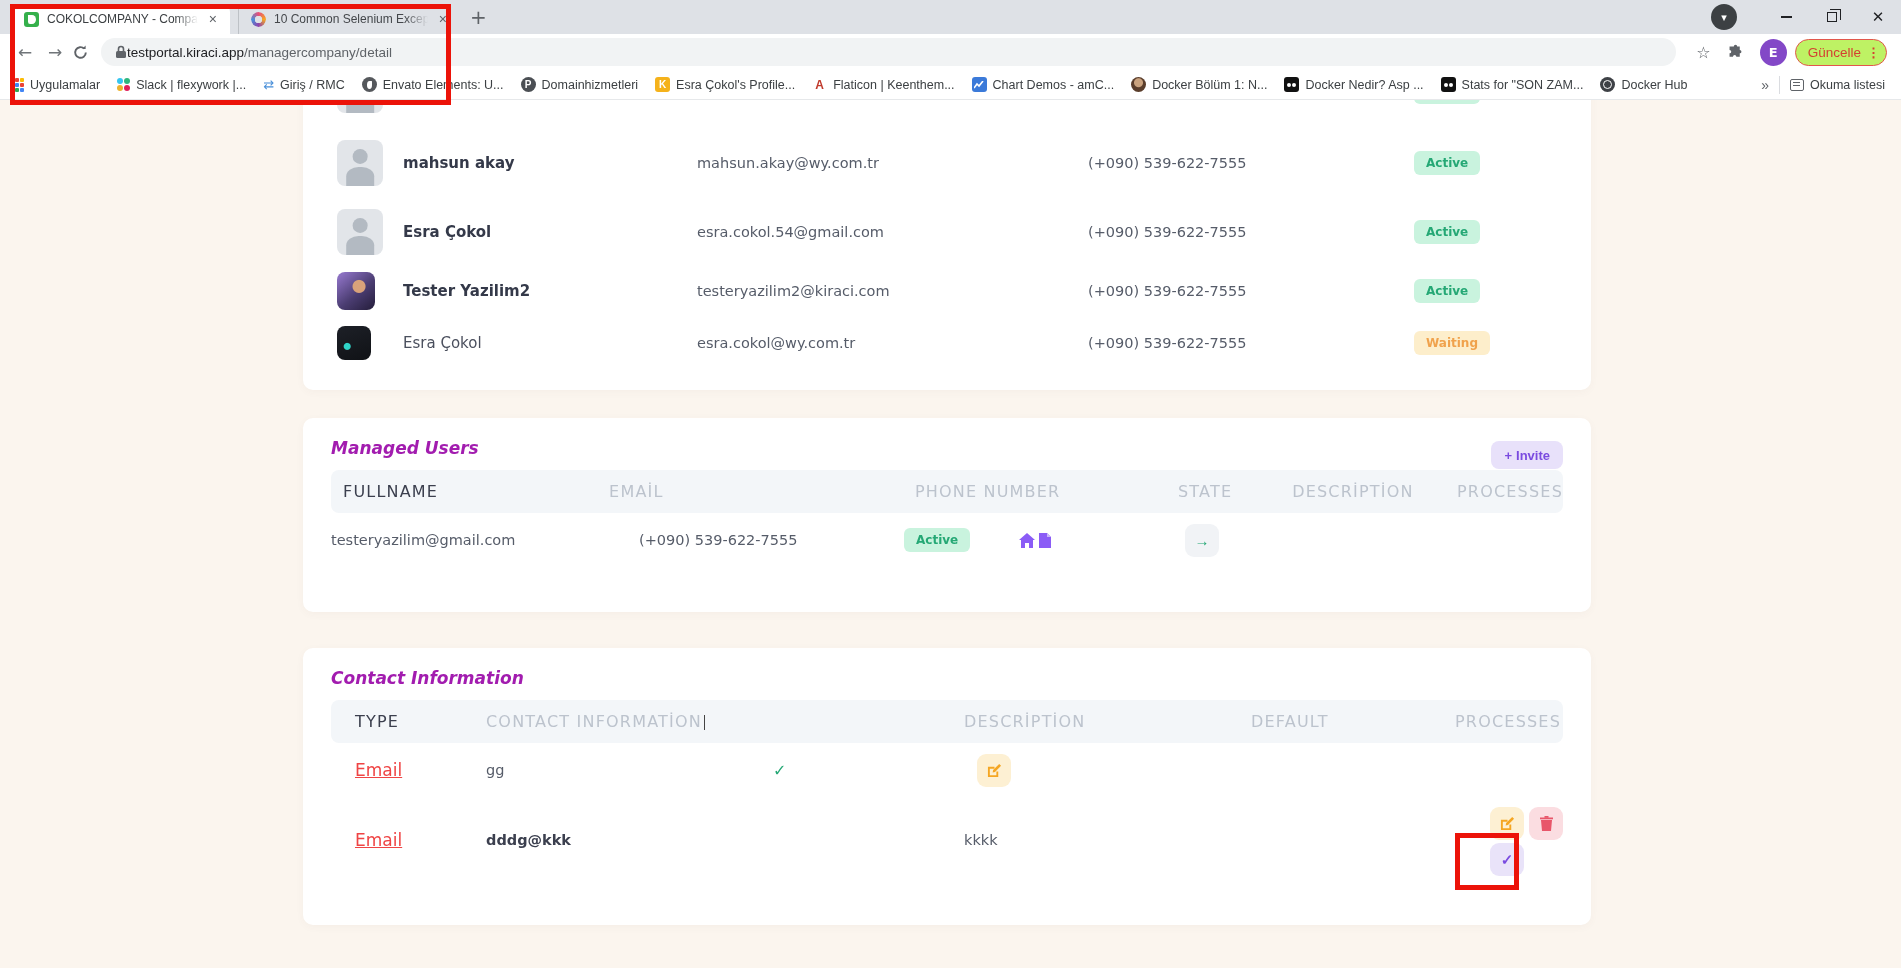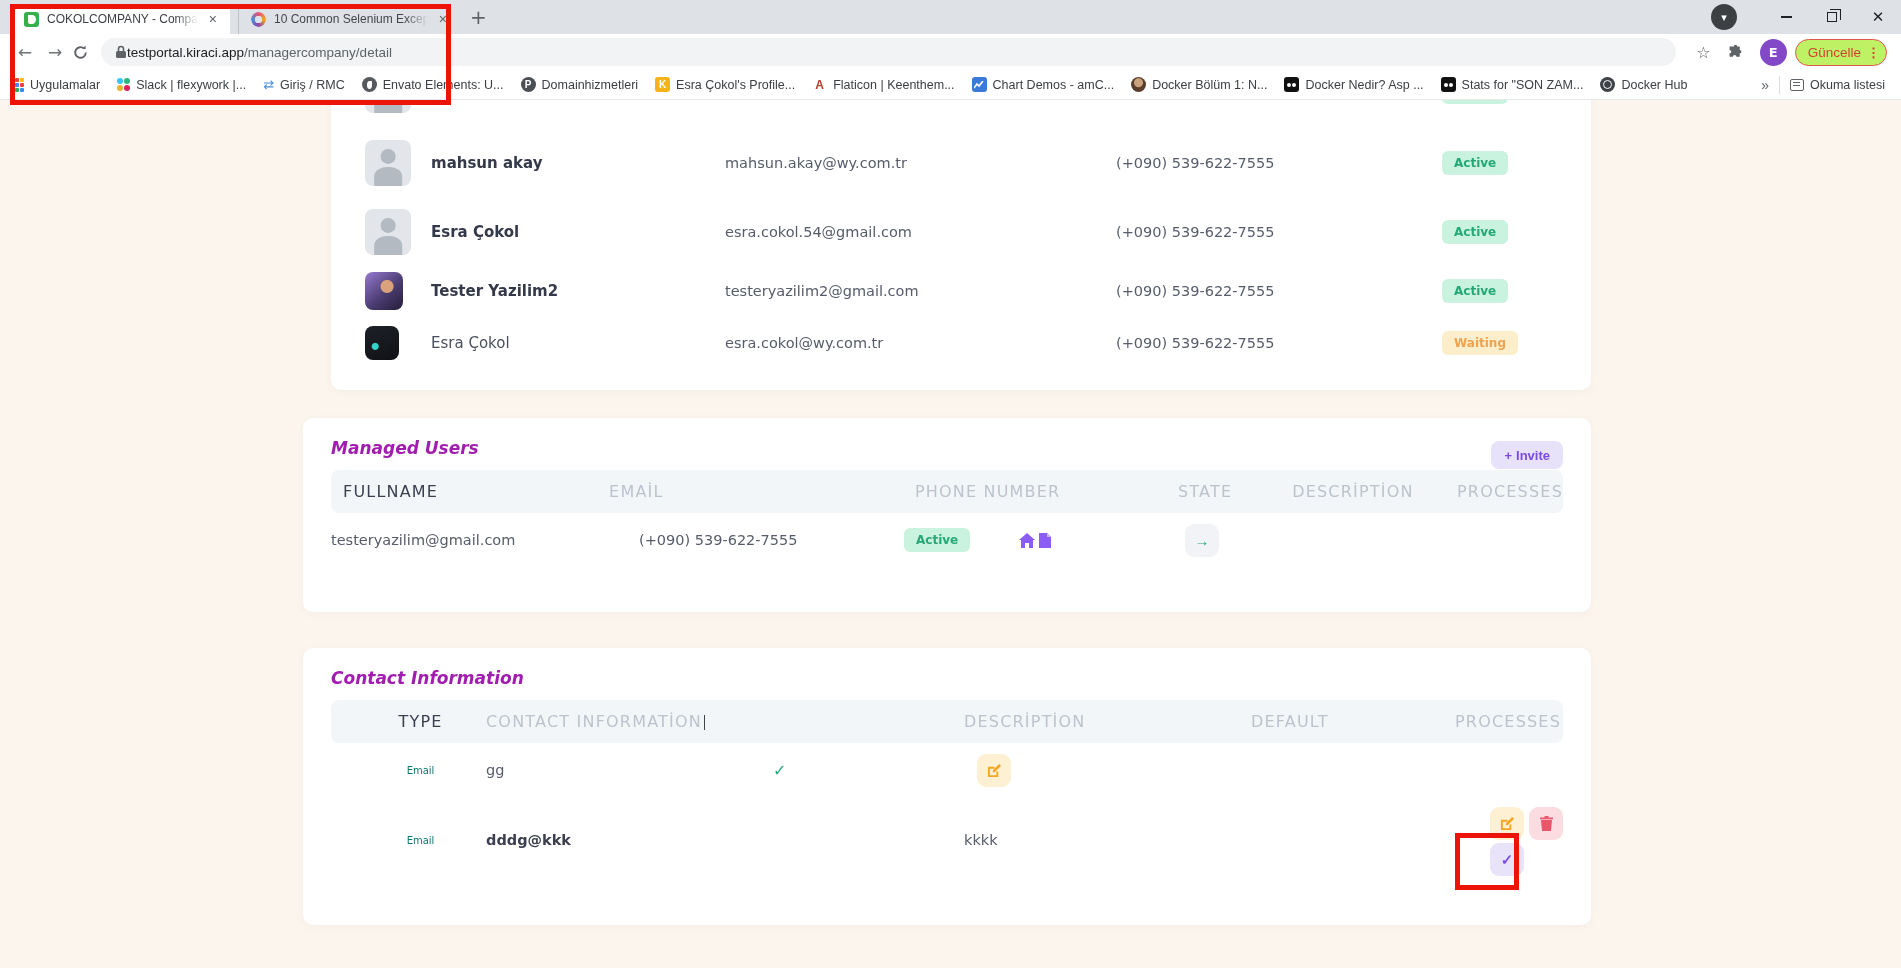--- a/index.html
+++ b/index.html
@@ -67,21 +67,21 @@
   .i-readlist { width:14px; height:12px; border:1.5px solid #5f6368; border-radius:2px; position:relative; }
   .i-readlist::before { content:""; position:absolute; left:2px; top:2px; width:7px; height:1.5px;
                         background:#5f6368; box-shadow:0 3px 0 #5f6368; }
 
   
   .page { position:absolute; left:0; top:100px; width:1901px; height:868px; background:#fbf5ee; overflow:hidden; }
   .content { position:relative; margin-left:303px; width:1288px; }
   .card { background:#fff; border-radius:10px; box-shadow:0 2px 8px rgba(90,80,70,.04); }
 
   
-  #card-users { position:relative; margin-top:-60px; height:350px; overflow:hidden;margin-left:28px; }
+  #card-users { position:relative; margin-top:-60px; height:350px; overflow:hidden; }
   .u-row { position:absolute; left:0; right:0; height:60px; display:flex; align-items:center; padding-left:34px; }
   .av-box { width:66px; flex:none; display:flex; align-items:center; }
   .avatar { border-radius:8px; flex:none; }
   .av-gray { background:#e2e5e9; position:relative; overflow:hidden; }
   .av-gray::before { content:""; position:absolute; left:50%; top:20%; transform:translateX(-50%);
                      width:32%; height:32%; border-radius:50%; background:#b3bac2; }
   .av-gray::after { content:""; position:absolute; left:50%; top:58%; transform:translateX(-50%);
                     width:60%; height:45%; border-radius:45% 45% 0 0; background:#b3bac2; }
   .av-photo { background:radial-gradient(circle at 58% 38%, #d9a27a 0 6px, rgba(0,0,0,0) 7px),
               linear-gradient(140deg,#8a6fc0 10%,#4b3d72 55%,#241d3a); }
@@ -113,25 +113,25 @@
   #card-managed .av-photo { width:36px; height:36px; }
   .mu-name { font-size:14.5px; font-weight:bold; color:#343949; margin-left:21px; }
   .mu-txt { font-size:14.5px; color:#565c69; }
   .perm-ic { display:inline-flex; gap:4px; color:#8b5cf6; }
   .sq-btn { width:34px; height:33px; border-radius:9px; border:none; display:flex;
             align-items:center; justify-content:center; font-size:15px; font-weight:bold; }
   .go-btn { background:#f1f3f6; color:#25a875; }
 
   #card-contact { margin-top:36px; height:277px; padding:20px 28px 8px; position:relative; }
   #card-contact .thead { margin-top:12px; }
-  .ci-c1{width:155px;padding-left:24px;text-align:center;} .ci-c2{width:478px;} .ci-c3{width:287px;}
+  .ci-c1{width:155px;padding-left:24px;} .ci-c2{width:478px;} .ci-c3{width:287px;}
   .ci-c4{width:204px;} .ci-c5{flex:1;}
   .ci-row1 { height:54px; }
   .ci-row2 { height:86px; position:relative; }
-  .ci-type { font-size:10px; color:#0f766e; }
+  .ci-type { font-size:17px; color:#ef4444;text-decoration:underline; }
   .ci-val { font-size:14.5px; font-weight:bold; color:#3b3f4e; }
   .ci-desc { font-size:14.5px; color:#565c69; }
   .check-green { color:#25a875; font-size:16px; font-weight:bold; }
   .edit-btn { background:#fdf0d3; }
   .del-btn { background:#fbdde1; }
   .ok-btn { background:#e9e3f9; color:#7a4be0; font-size:15px; }
   .cursor-ibeam { display:inline-block; width:1px; height:15px; background:#444; vertical-align:middle; margin-left:2px; }
   .proc-stack { position:absolute; right:0; top:10px; display:flex; flex-direction:column; align-items:flex-start; gap:3px; }
   .proc-pair { display:flex; gap:5px; }
 
@@ -302,21 +302,21 @@
         <span class="col-name">Esra Çokol</span>
         <span class="col-email">esra.cokol.54@gmail.com</span>
         <span class="col-phone">(+090) 539-622-7555</span>
         <span class="badge b-active">Active</span>
       </div>
       <div class="u-row" style="top:221px;">
         <span class="av-box">
             <span class="avatar av-photo" style="width:38px;height:38px;"></span>
           </span>
         <span class="col-name">Tester Yazilim2</span>
-        <span class="col-email">testeryazilim2@gmail.com</span>
+        <span class="col-email">testeryazilim2@kiraci.com</span>
         <span class="col-phone">(+090) 539-622-7555</span>
         <span class="badge b-active">Active</span>
       </div>
       <div class="u-row" style="top:273px;">
         <span class="av-box">
             <span class="avatar av-dark" style="width:34px;height:34px;"></span>
           </span>
         <span class="col-name plain">Esra Çokol</span>
         <span class="col-email">esra.cokol@wy.com.tr</span>
         <span class="col-phone">(+090) 539-622-7555</span>

